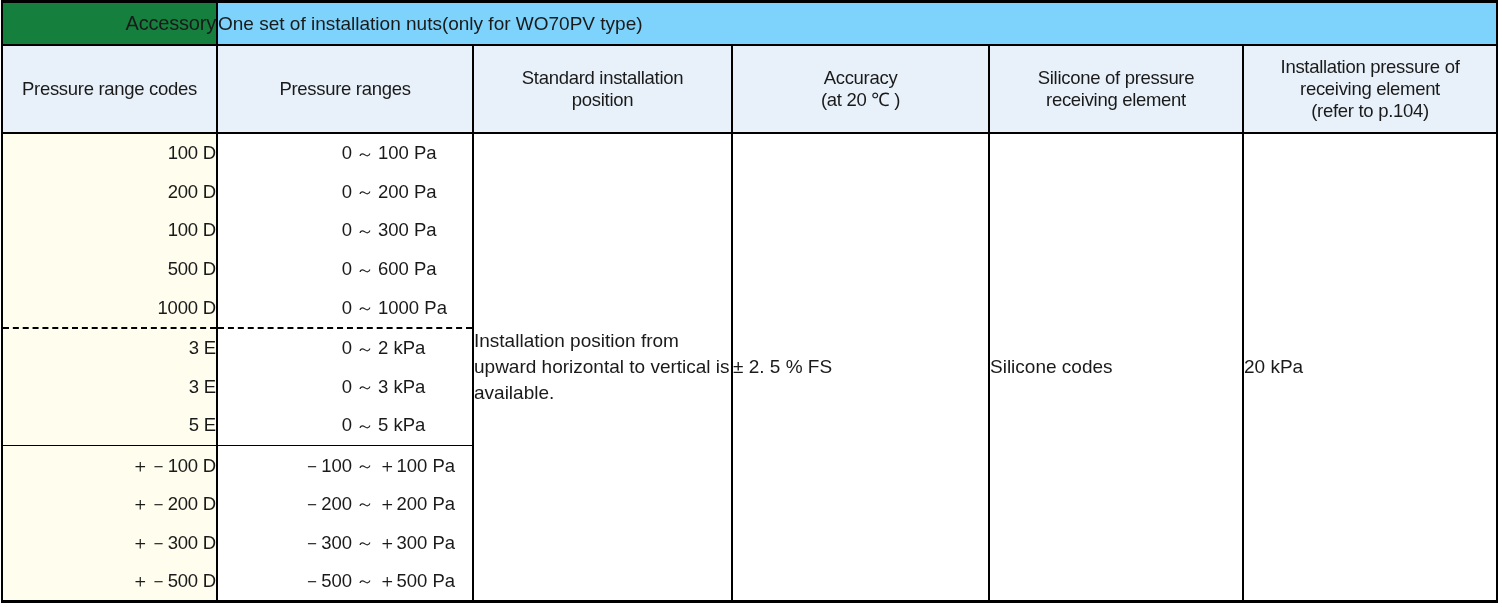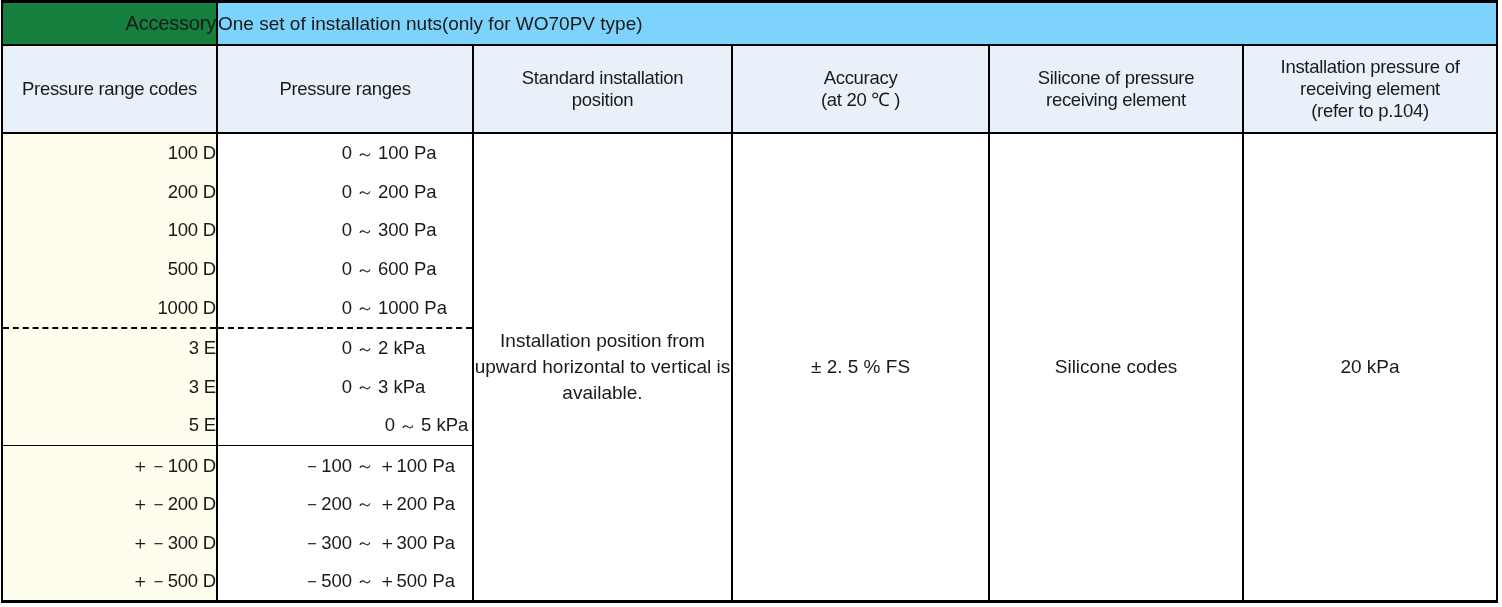--- a/index.html
+++ b/index.html
@@ -107,26 +107,26 @@
     text-align: center;
   }
   .range-hi {
     display: inline-block;
     flex: 1;
     text-align: left;
   }
 
   
   tr.dash-after > td { border-bottom: 2px dashed #000; }
-  tr.solid-after > td { border-bottom: 1.5px solid #000; padding-left: 43px; }
+  tr.solid-after > td { border-bottom: 1.5px solid #000; }
 
   
   .merged {
     background: #ffffff;
-    text-align: center;
+    text-align: left;
     font-size: 19px;
     line-height: 1.38;
     vertical-align: middle;
     padding: 0 8px;
   }
   .merged.nowrap { white-space: nowrap; }
 </style>
 </head>
 <body>
 

